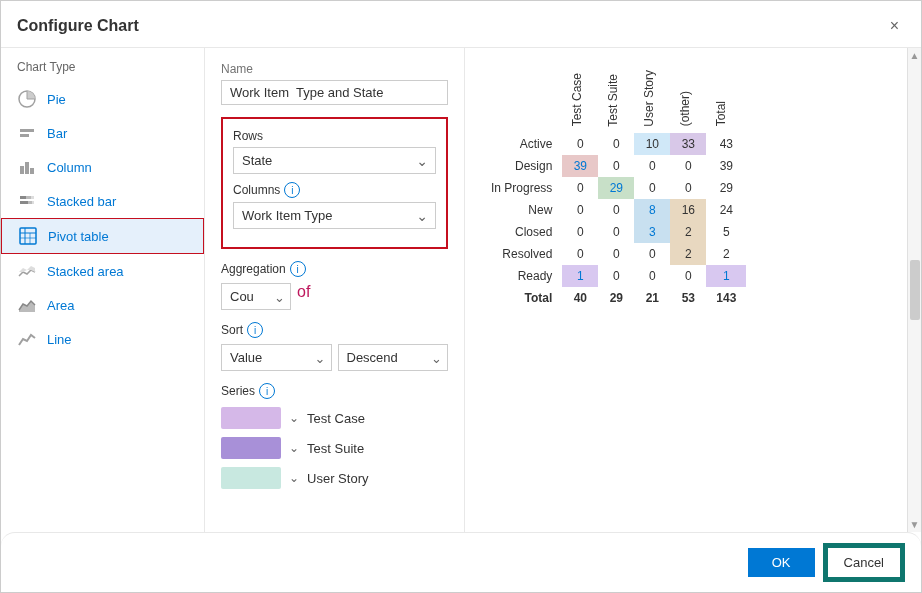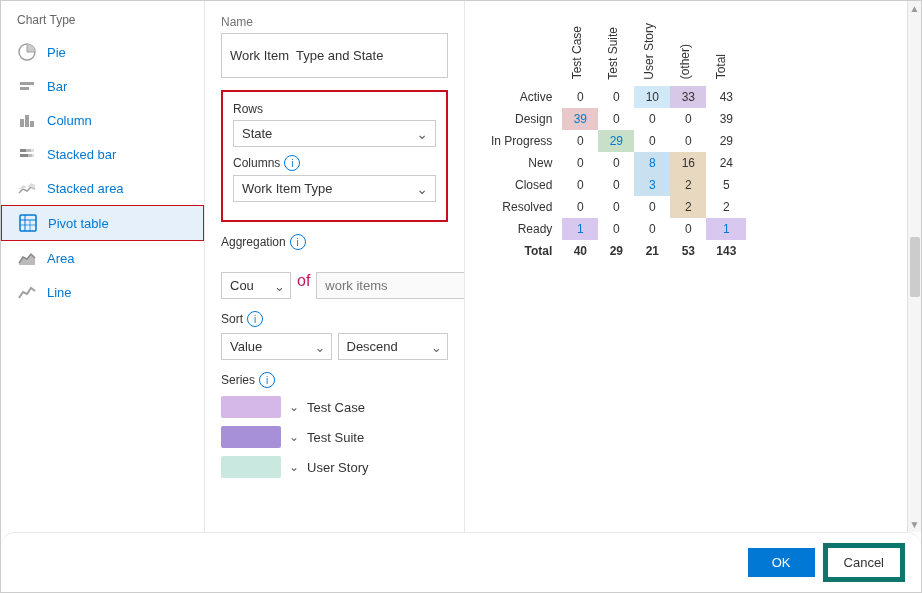--- a/index.html
+++ b/index.html
@@ -93,21 +93,21 @@
     .field-label {
       font-size: 12px;
       color: #737373;
       margin-bottom: 4px;
       font-weight: 400;
     }
     .field-label.dark { color: #333; }
     .text-input {
       width: 100%;
       border: 1px solid #ccc;
-      padding: 14px 8px;
+      padding: 4px 8px;
       font-size: 13px;
       color: #333;
       margin-bottom: 12px;
       outline: none;
     }
     .rows-columns-box {
       border: 2px solid #c50f1f;
       padding: 10px;
       margin-bottom: 12px;
     }
@@ -333,20 +333,24 @@
       pointer-events: none;
       color: #666;
       font-size: 13px;
     }
   </style>
 </head>
 <body>
 
 <div class="dialog">
 
+  <div class="dialog-header">
+    <span class="dialog-title">Configure Chart</span>
+    <button class="close-btn">×</button>
+  </div>
 
   <div class="dialog-body">
 
     <div class="left-panel">
       <div class="section-label">Chart Type</div>
 
       <div class="chart-type-item">
         <div class="chart-icon">
           <svg width="18" height="18" viewBox="0 0 18 18">
             <path d="M9 1 A8 8 0 0 1 17 9 L9 9 Z" fill="#a0a0a0"></path>
@@ -387,41 +391,41 @@
             <rect x="8" y="4" width="5" height="3" fill="#bbb"></rect>
             <rect x="13" y="4" width="3" height="3" fill="#ddd"></rect>
             <rect x="2" y="9" width="8" height="3" fill="#888"></rect>
             <rect x="10" y="9" width="4" height="3" fill="#bbb"></rect>
             <rect x="14" y="9" width="2" height="3" fill="#ddd"></rect>
           </svg>
         </div>
         <span>Stacked bar</span>
       </div>
 
-      <div class="chart-type-item">
-        <div class="chart-icon">
-          <svg width="18" height="18" viewBox="0 0 18 18">
-            <polyline points="1,14 5,10 9,12 13,8 17,10" fill="none" stroke="#a0a0a0" stroke-width="1.5"></polyline>
-            <polygon points="1,10 5,6 9,8 13,4 17,6 17,10 13,8 9,8 5,10 1,10" fill="#ddd"></polygon>
-          </svg>
-        </div>
-        <span>Stacked area</span>
-      </div>
-
       <div class="chart-type-item selected">
         <div class="chart-icon">
           <svg width="18" height="18" viewBox="0 0 18 18">
             <rect x="1" y="1" width="16" height="16" rx="1" fill="none" stroke="#0078d4" stroke-width="1.5"></rect>
             <line x1="1" y1="6" x2="17" y2="6" stroke="#0078d4" stroke-width="1"></line>
             <line x1="6" y1="1" x2="6" y2="17" stroke="#0078d4" stroke-width="1"></line>
             <line x1="1" y1="11" x2="17" y2="11" stroke="#0078d4" stroke-width="0.7"></line>
             <line x1="11" y1="6" x2="11" y2="17" stroke="#0078d4" stroke-width="0.7"></line>
           </svg>
         </div>
         <span>Pivot table</span>
+      </div>
+
+      <div class="chart-type-item">
+        <div class="chart-icon">
+          <svg width="18" height="18" viewBox="0 0 18 18">
+            <polyline points="1,14 5,10 9,12 13,8 17,10" fill="none" stroke="#a0a0a0" stroke-width="1.5"></polyline>
+            <polygon points="1,10 5,6 9,8 13,4 17,6 17,10 13,8 9,8 5,10 1,10" fill="#ddd"></polygon>
+          </svg>
+        </div>
+        <span>Stacked area</span>
       </div>
 
       <div class="chart-type-item">
         <div class="chart-icon">
           <svg width="18" height="18" viewBox="0 0 18 18">
             <polygon points="1,14 5,8 9,10 13,5 17,9 17,16 1,16" fill="#bbb"></polygon>
             <polyline points="1,14 5,8 9,10 13,5 17,9" fill="none" stroke="#888" stroke-width="1.5"></polyline>
           </svg>
         </div>
         <span>Area</span>
@@ -458,34 +462,33 @@
         </div>
         <div class="select-wrapper" style="margin-top:4px">
           <select>
             <option>Work Item Type</option>
             <option>State</option>
             <option>Assigned To</option>
           </select>
         </div>
       </div>
 
-      <div class="field-row" style="margin-bottom:22px">
+      <div class="field-row" style="margin-bottom:6px">
         <div class="field-label dark" style="margin-bottom:0">Aggregation</div>
         <div class="info-icon">i</div>
       </div>
       <div class="aggregation-row">
         <div class="select-wrap-inline">
           <select>
             <option>Cou</option>
             <option>Sum</option>
             <option>Avg</option>
           </select>
         </div>
         <span class="agg-of">of</span>
-        <input class="agg-workitems" type="text" placeholder="work items" style="">
       </div>
 
       <div class="field-row" style="margin-bottom:6px">
         <div class="field-label dark" style="margin-bottom:0">Sort</div>
         <div class="info-icon">i</div>
       </div>
       <div class="sort-row">
         <div class="select-wrap-inline" style="flex:1">
           <select style="width:100%">
             <option>Value</option>

